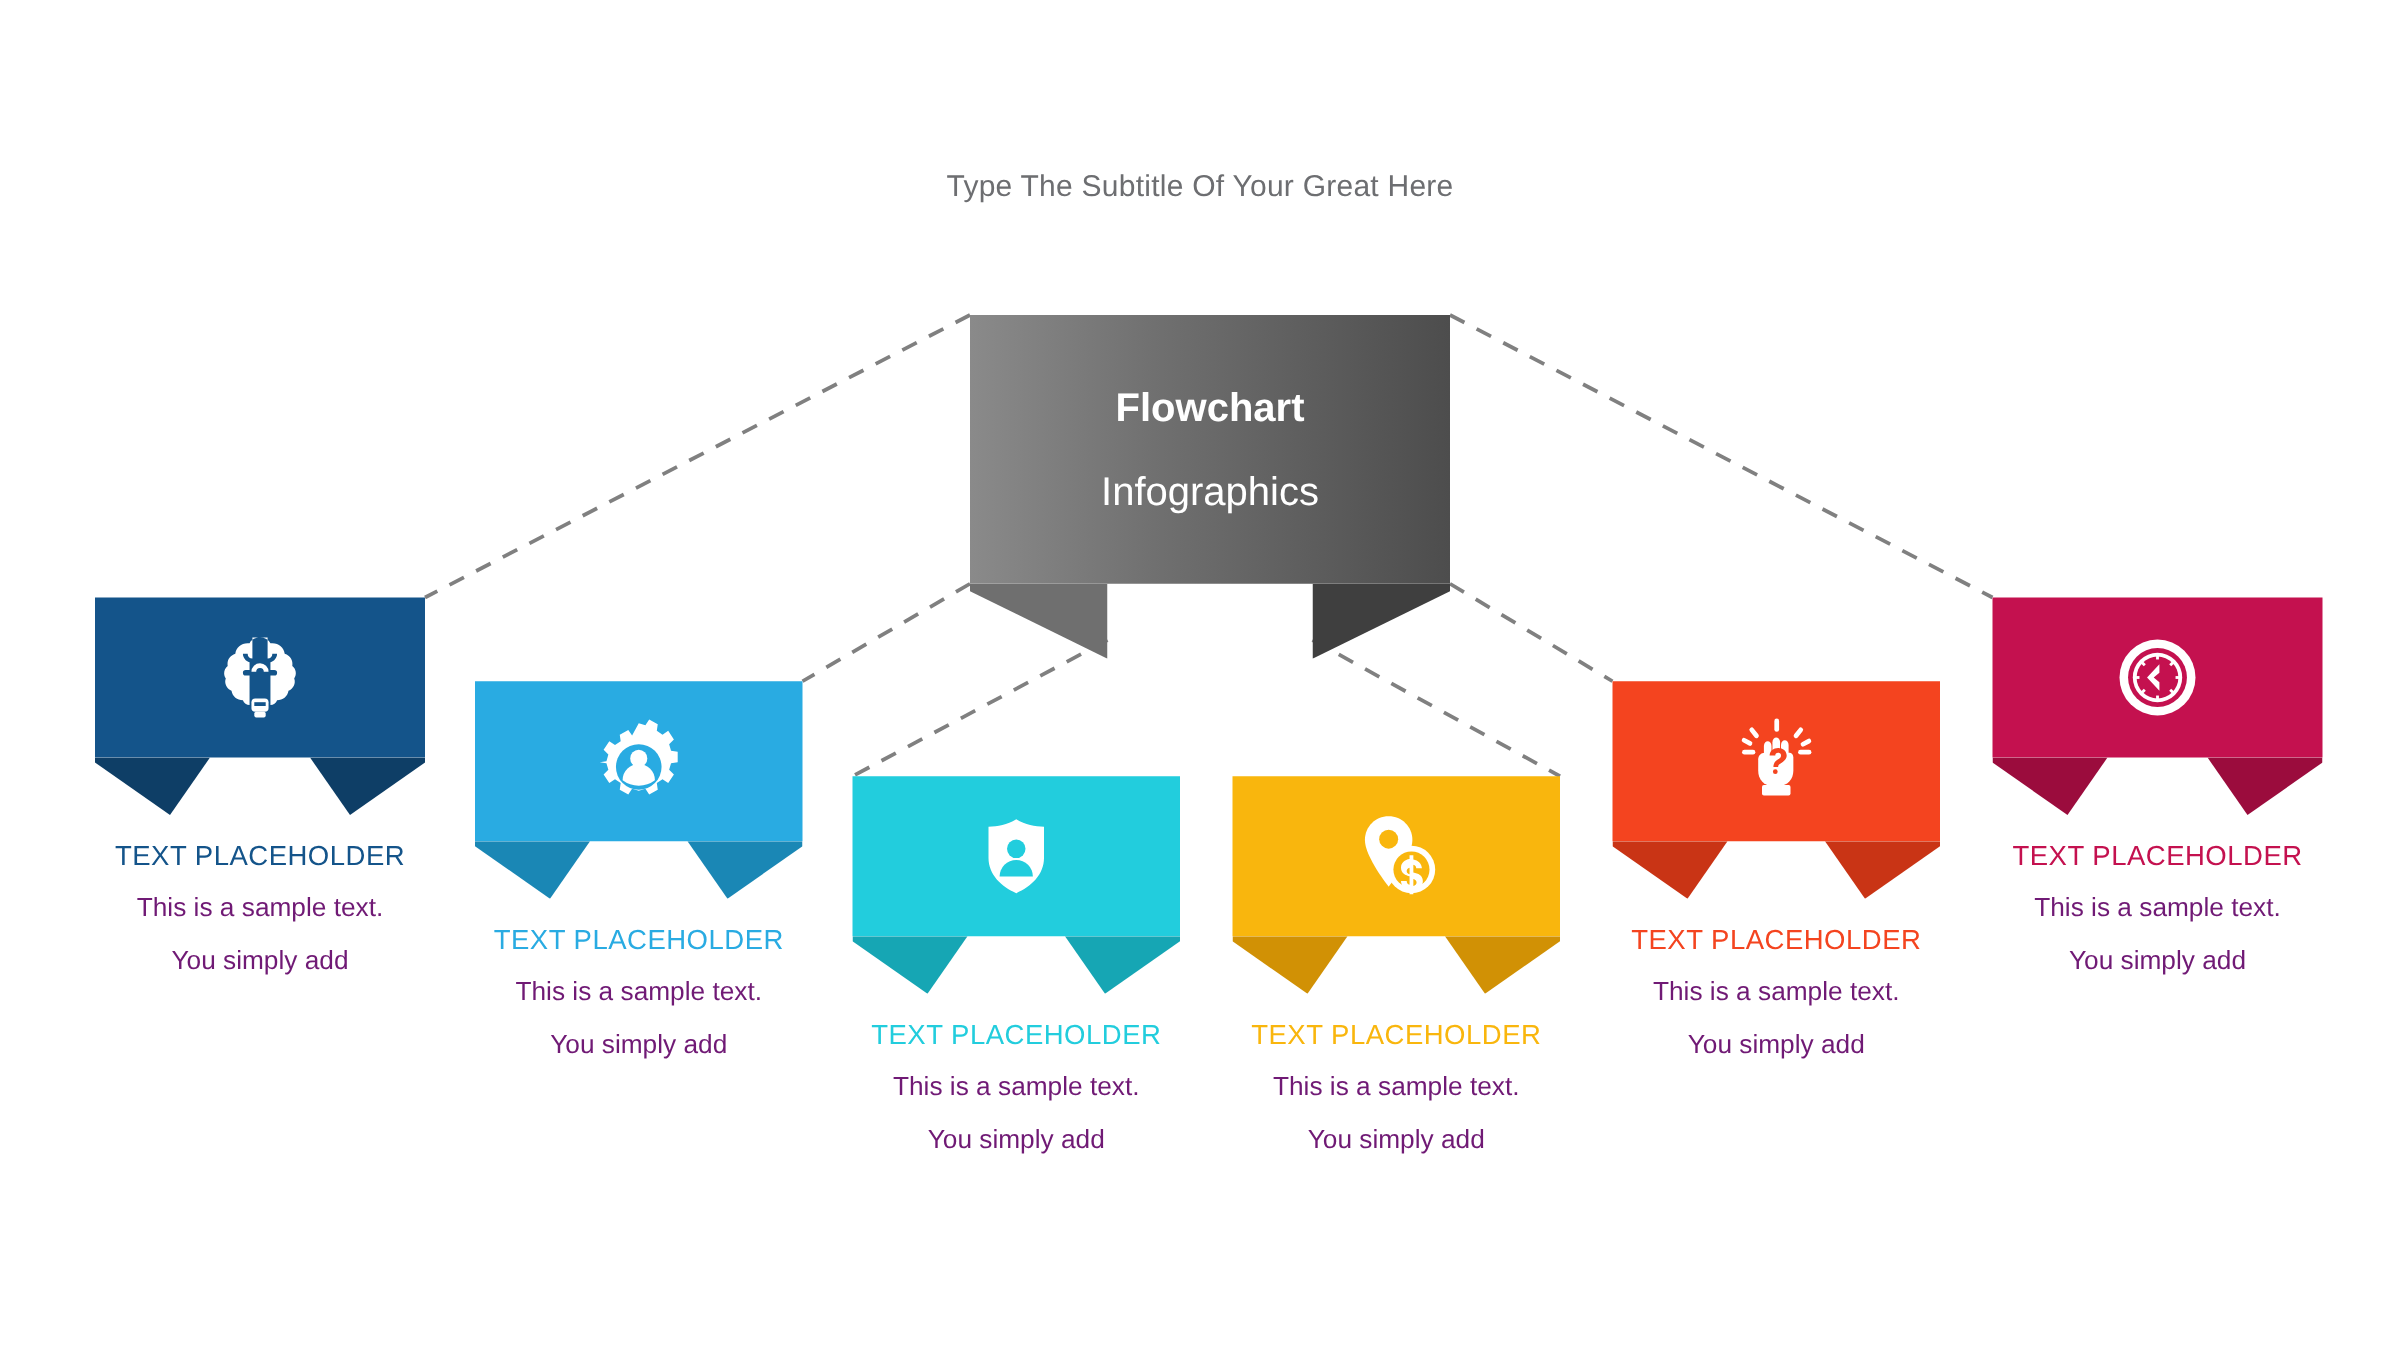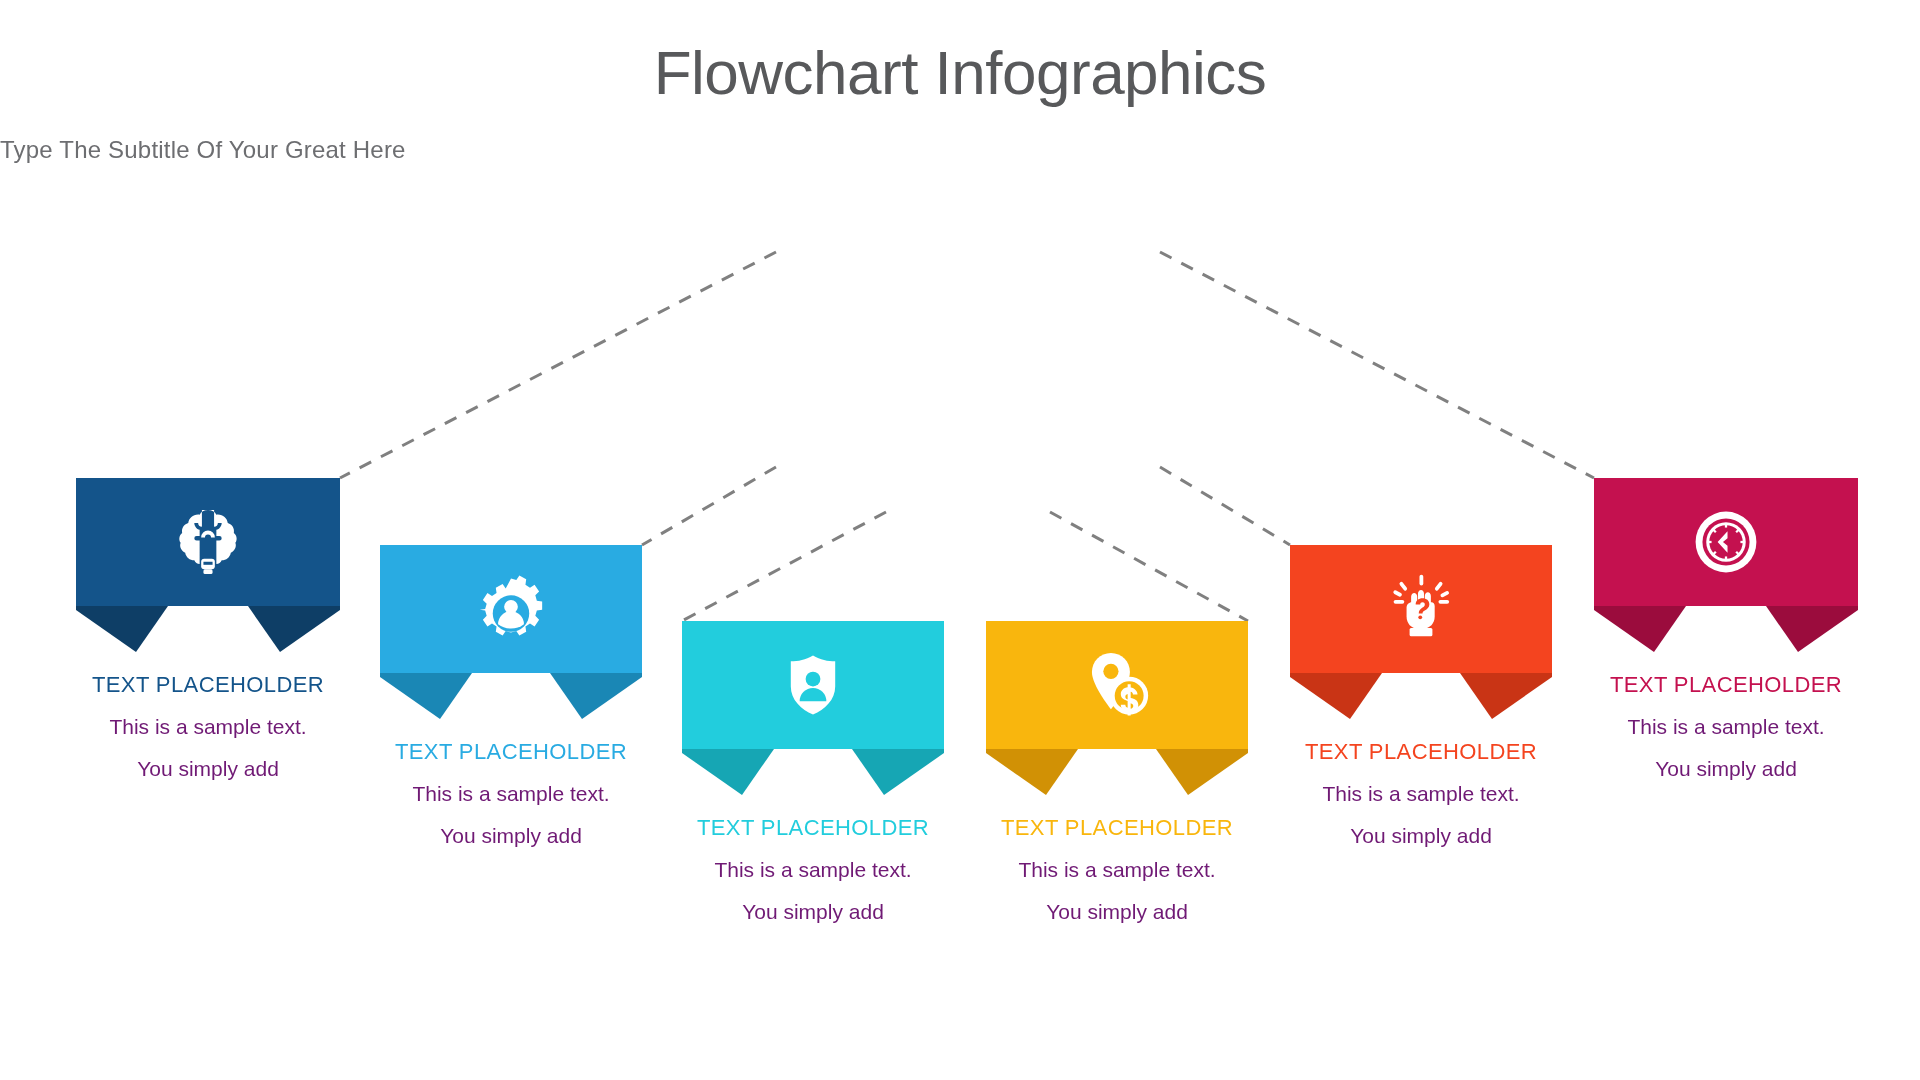--- a/index.html
+++ b/index.html
@@ -28,21 +28,21 @@
     font-weight: 400;
     color: #58595b;
     letter-spacing: -0.5px;
     line-height: 1.05;
   }
   #page-subtitle {
     position: absolute;
     top: 136px;
     left: 0;
     width: 1920px;
-    text-align: left;
+    text-align: center;
     font-size: 24px;
     font-weight: 400;
     color: #6d6e71;
     letter-spacing: 0.2px;
   }
 
   
   #connectors {
     position: absolute;
     top: 0; left: 0;
@@ -131,40 +131,54 @@
   }
   .card .body-line.second { margin-top: 16px; }
 
   .icon-svg { display: block; }
 </style>
 </head>
 <body>
 
 <div id="stage">
 
-  <div id="page-title">Flowchart Infographics</div>
   <div id="page-subtitle">Type The Subtitle Of Your Great Here</div>
 
   <svg id="connectors" viewBox="0 0 1920 1080" width="1920" height="1080">
     <g stroke="#808080" stroke-width="3" stroke-dasharray="13,11" fill="none" stroke-linecap="butt">
 
       <line x1="776" y1="252" x2="340" y2="478"></line>
 
       <line x1="776" y1="467" x2="642" y2="545"></line>
 
       <line x1="886" y1="512" x2="682" y2="621"></line>
 
       <line x1="1050" y1="512" x2="1248" y2="621"></line>
 
       <line x1="1160" y1="467" x2="1290" y2="545"></line>
 
       <line x1="1160" y1="252" x2="1594" y2="478"></line>
     </g>
   </svg>
 
+  <div id="hub">
+    <div class="hub-body"></div>
+
+    <svg class="hub-tail left" viewBox="0 0 110 60" width="110" height="60">
+      <polygon points="0,0 110,0 110,60 0,6" fill="#6f6f6f"></polygon>
+    </svg>
+    <svg class="hub-tail right" viewBox="0 0 110 60" width="110" height="60">
+      <polygon points="0,0 110,0 110,6 0,60" fill="#3f3f3f"></polygon>
+    </svg>
+
+    <div class="hub-text">
+      <div class="hub-line1">Flowchart</div>
+      <div class="hub-line2">Infographics</div>
+    </div>
+  </div>
 
   <div class="card" style="left:76px; top:478px; width:264px;">
     <div class="panel" style="height:128px; background:#14548a;">
       <svg class="icon-svg" viewBox="0 0 100 100" width="76" height="76">
         <g fill="#ffffff">
           <path d="M50 8c-5 0-9 2-11 6-8-1-14 4-15 11-6 2-9 7-8 13-4 3-5 9-2 13 -2 5 1 11 6 13 1 6 6 10 12 10 1 3 4 5 7 5V48h-4a3 3 0 0 1 0-6h4v-8c-4-1-7-5-7-9h5c0 3 2 5 5 5V8z"></path>
           <path d="M50 8c5 0 9 2 11 6 8-1 14 4 15 11 6 2 9 7 8 13 4 3 5 9 2 13 2 5-1 11-6 13-1 6-6 10-12 10-1 3-4 5-7 5V48h4a3 3 0 0 0 0-6h-4v-8c4-1 7-5 7-9h-5c0 3-2 5-5 5V8z"></path>
           <path d="M41 44a9 9 0 0 1 18 0h-5a4 4 0 0 0-8 0z"></path>
           <rect x="41" y="72" width="18" height="14" rx="4"></rect>
           <rect x="44" y="76" width="12" height="4" fill="#14548a"></rect>

